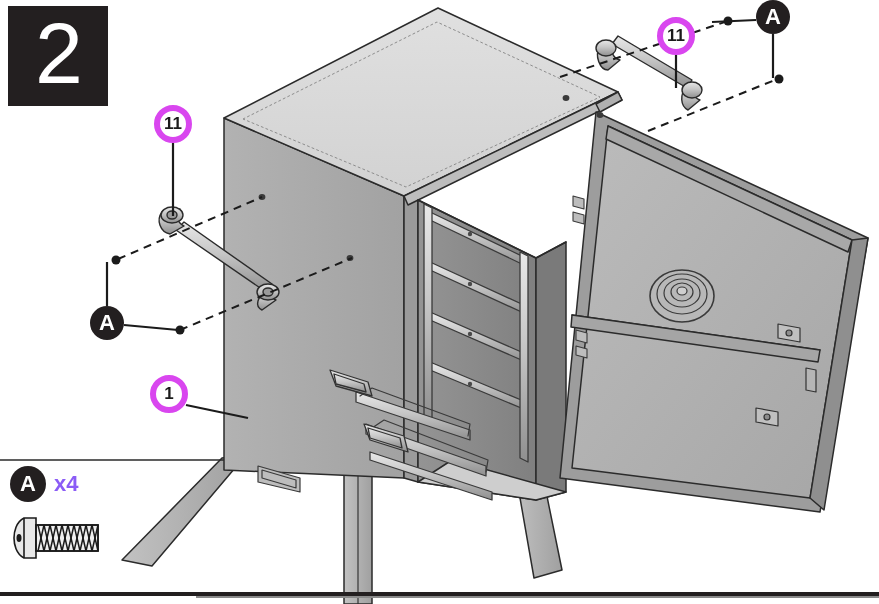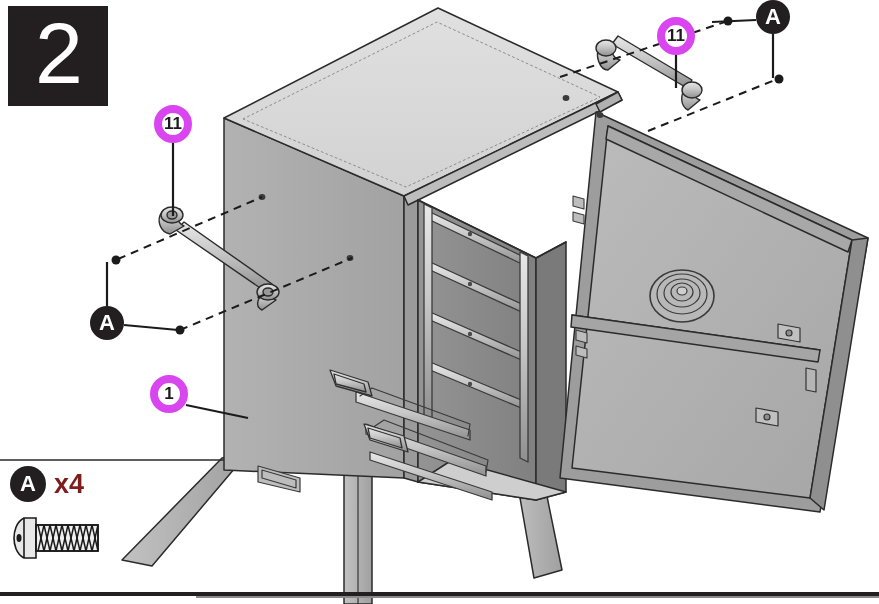--- a/index.html
+++ b/index.html
@@ -17,39 +17,39 @@
   }
   .step-badge span{
     color:#ffffff;font-size:86px;line-height:86px;font-weight:400;
     font-family:"Liberation Sans",sans-serif;letter-spacing:-2px;
     transform:translateY(-3px);
   }
 
   
   .balloon{
     position:absolute;border-radius:50%;background:#ffffff;
-    border:8px solid #d946ef;display:flex;align-items:center;justify-content:center;
+    border:6px solid #d946ef;display:flex;align-items:center;justify-content:center;
     font-size:17px;font-weight:bold;color:#1b1b1b;box-sizing:border-box;
   }
   
   .hw-balloon{
     position:absolute;border-radius:50%;background:#231f20;
     display:flex;align-items:center;justify-content:center;
     font-size:22px;font-weight:bold;color:#ffffff;box-sizing:border-box;
   }
 
   
   .legend{position:absolute;left:10px;top:466px;width:120px;height:110px;}
   .legend-row{display:flex;align-items:center;gap:8px;}
   .legend-badge{
     width:36px;height:36px;border-radius:50%;background:#231f20;
     display:flex;align-items:center;justify-content:center;
     color:#fff;font-size:22px;font-weight:bold;
   }
-  .legend-qty{font-size:27px;font-weight:bold;color:#7f1d1d;}
+  .legend-qty{font-size:22px;font-weight:bold;color:#8b5cf6;}
   .legend-screw{margin-top:6px;}
 
   .bottom-rule{position:absolute;left:0;top:592px;width:879px;height:4px;background:#231f20;}
   .bottom-rule2{position:absolute;left:196px;top:596px;width:683px;height:2px;background:#8a8a8a;}
 </style>
 </head>
 <body>
 
 <div id="stage">
 

